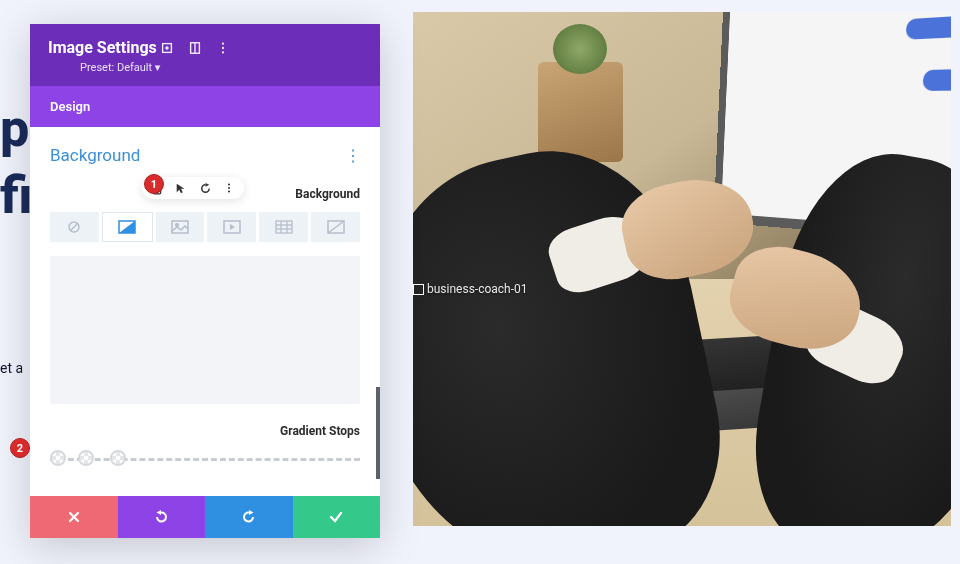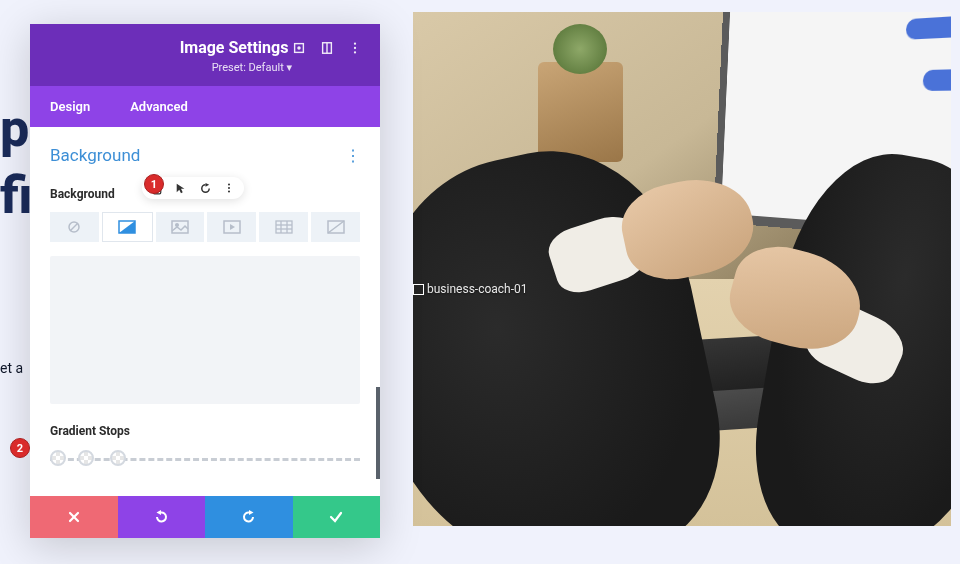--- a/index.html
+++ b/index.html
@@ -41,21 +41,21 @@
       flex-direction: column;
       z-index: 2;
     }
     .panel-header {
       background: #6c2eb9;
       color: #fff;
       padding: 14px 18px 12px;
     }
     .panel-title-row {
       display: flex;
-      justify-content: flex-end;
+      justify-content: flex-start;
       align-items: flex-start;
     }
     .panel-title {
       font-size: 16px;
       font-weight: 700;
     }
     .panel-preset {
       font-size: 11px;
       opacity: 0.85;
       margin-top: 4px;
@@ -85,20 +85,21 @@
       cursor: pointer;
     }
     .tab.active {
       background: #9f5cee;
     }
     .panel-body {
       flex: 1;
       padding: 18px 20px 10px;
       overflow: hidden;
       position: relative;
+      text-align: right;
     }
     .section-header {
       display: flex;
       justify-content: space-between;
       align-items: center;
       margin-bottom: 18px;
     }
     .section-title {
       color: #3d8fd6;
       font-size: 17px;
@@ -425,21 +426,20 @@
               <circle cx="8" cy="8" r="1.3"></circle>
               <circle cx="8" cy="13" r="1.3"></circle>
             </svg>
         </div>
       </div>
     </div>
   </div>
 
   <div class="tabs">
     <div class="tab">Design</div>
-    <div class="tab">Advanced</div>
   </div>
 
   <div class="panel-body">
     <div class="section-header">
       <div class="section-title">Background</div>
       <div class="kebab">⋮</div>
     </div>
 
     <div class="field-row">
       <span class="field-label">Background</span>

